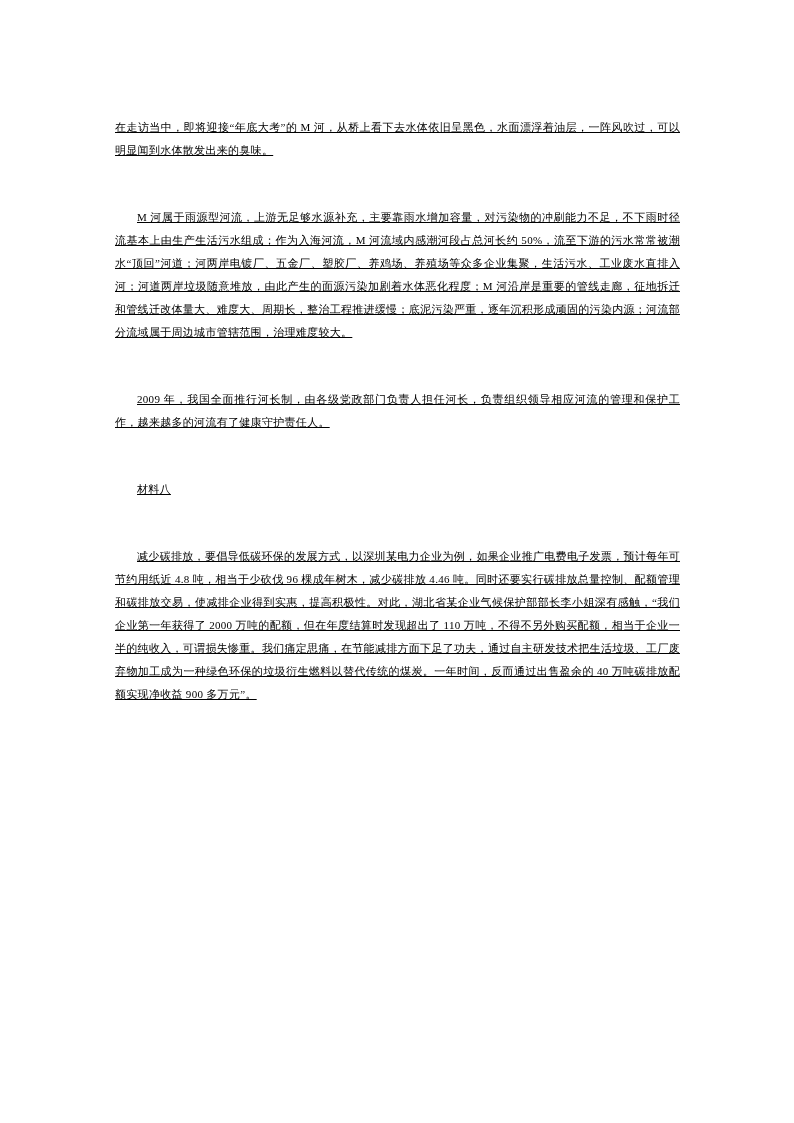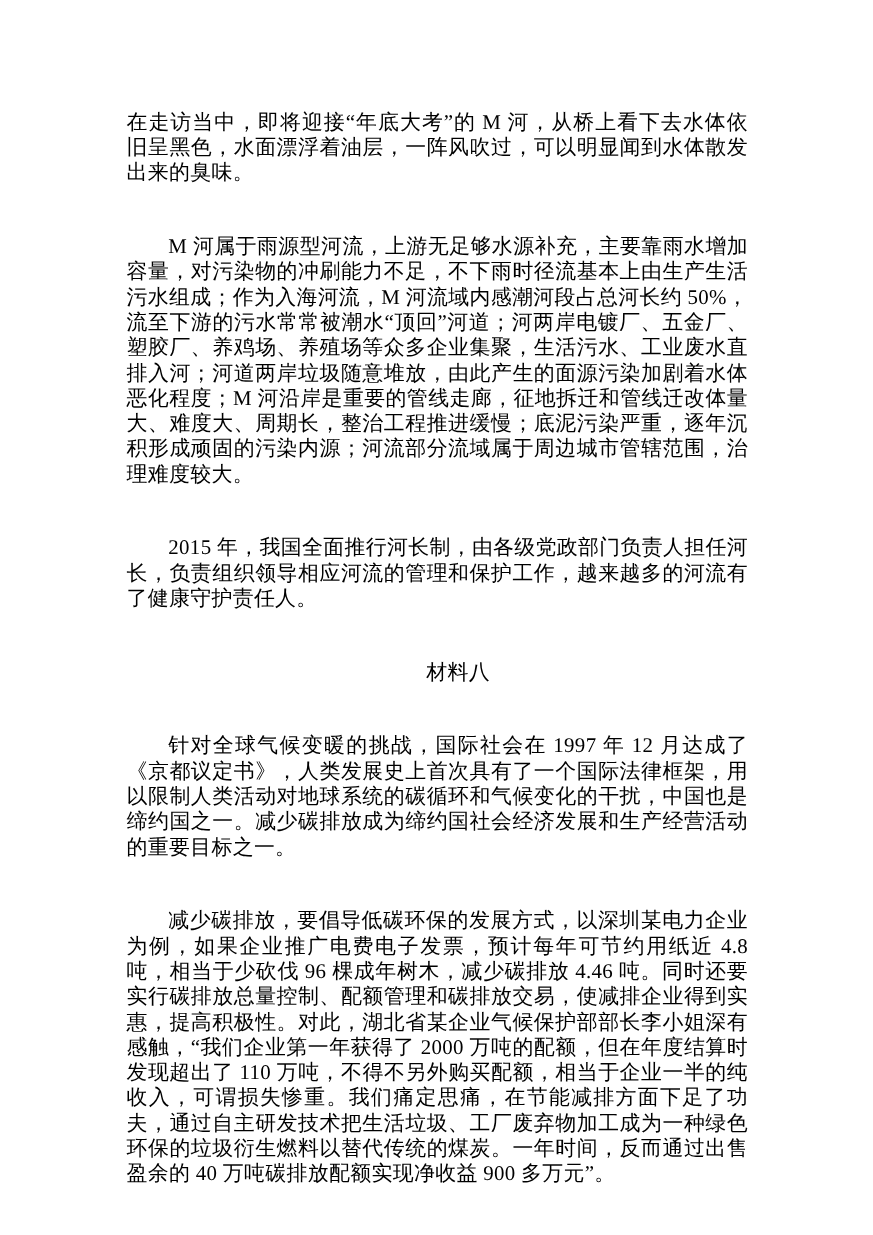--- a/index.html
+++ b/index.html
@@ -12,46 +12,46 @@
     width: 794px;
     min-height: 1123px;
     box-sizing: border-box;
     margin: 0 auto;
     padding: 100px 114px 90px 115px;
     background: #ffffff;
     color: #000000;
     font-family: "Liberation Serif", "DejaVu Serif", serif;
   }
   .para {
-    margin: 0 0 44px 0;
-    font-size: 19px;
+    margin: 16px 0 44px 0;
+    font-size: 11px;
     line-height: 23px;
     text-align: justify;
     letter-spacing: 0.3px;
     word-break: break-all;
+    text-decoration: underline;
   }
   .para.indent {
     text-indent: 2em;
   }
   .para.heading {
-    text-align: center;
+    text-align: left;
   }
   .para:last-child {
     margin-bottom: 0;
   }
 </style>
 </head>
 <body>
 
 <div class="page">
   <p class="para">在走访当中，即将迎接“年底大考”的 M 河，从桥上看下去水体依旧呈黑色，水面漂浮着油层，一阵风吹过，可以明显闻到水体散发出来的臭味。</p>
 
   <p class="para indent">M 河属于雨源型河流，上游无足够水源补充，主要靠雨水增加容量，对污染物的冲刷能力不足，不下雨时径流基本上由生产生活污水组成；作为入海河流，M 河流域内感潮河段占总河长约 50%，流至下游的污水常常被潮水“顶回”河道；河两岸电镀厂、五金厂、塑胶厂、养鸡场、养殖场等众多企业集聚，生活污水、工业废水直排入河；河道两岸垃圾随意堆放，由此产生的面源污染加剧着水体恶化程度；M 河沿岸是重要的管线走廊，征地拆迁和管线迁改体量大、难度大、周期长，整治工程推进缓慢；底泥污染严重，逐年沉积形成顽固的污染内源；河流部分流域属于周边城市管辖范围，治理难度较大。</p>
 
-  <p class="para indent">2015 年，我国全面推行河长制，由各级党政部门负责人担任河长，负责组织领导相应河流的管理和保护工作，越来越多的河流有了健康守护责任人。</p>
+  <p class="para indent">2009 年，我国全面推行河长制，由各级党政部门负责人担任河长，负责组织领导相应河流的管理和保护工作，越来越多的河流有了健康守护责任人。</p>
 
   <p class="para indent heading">材料八</p>
 
-  <p class="para indent">针对全球气候变暖的挑战，国际社会在 1997 年 12 月达成了《京都议定书》，人类发展史上首次具有了一个国际法律框架，用以限制人类活动对地球系统的碳循环和气候变化的干扰，中国也是缔约国之一。减少碳排放成为缔约国社会经济发展和生产经营活动的重要目标之一。</p>
 
   <p class="para indent">减少碳排放，要倡导低碳环保的发展方式，以深圳某电力企业为例，如果企业推广电费电子发票，预计每年可节约用纸近 4.8 吨，相当于少砍伐 96 棵成年树木，减少碳排放 4.46 吨。同时还要实行碳排放总量控制、配额管理和碳排放交易，使减排企业得到实惠，提高积极性。对此，湖北省某企业气候保护部部长李小姐深有感触，“我们企业第一年获得了 2000 万吨的配额，但在年度结算时发现超出了 110 万吨，不得不另外购买配额，相当于企业一半的纯收入，可谓损失惨重。我们痛定思痛，在节能减排方面下足了功夫，通过自主研发技术把生活垃圾、工厂废弃物加工成为一种绿色环保的垃圾衍生燃料以替代传统的煤炭。一年时间，反而通过出售盈余的 40 万吨碳排放配额实现净收益 900 多万元”。</p>
 
 </div>
 
 </body></html>

